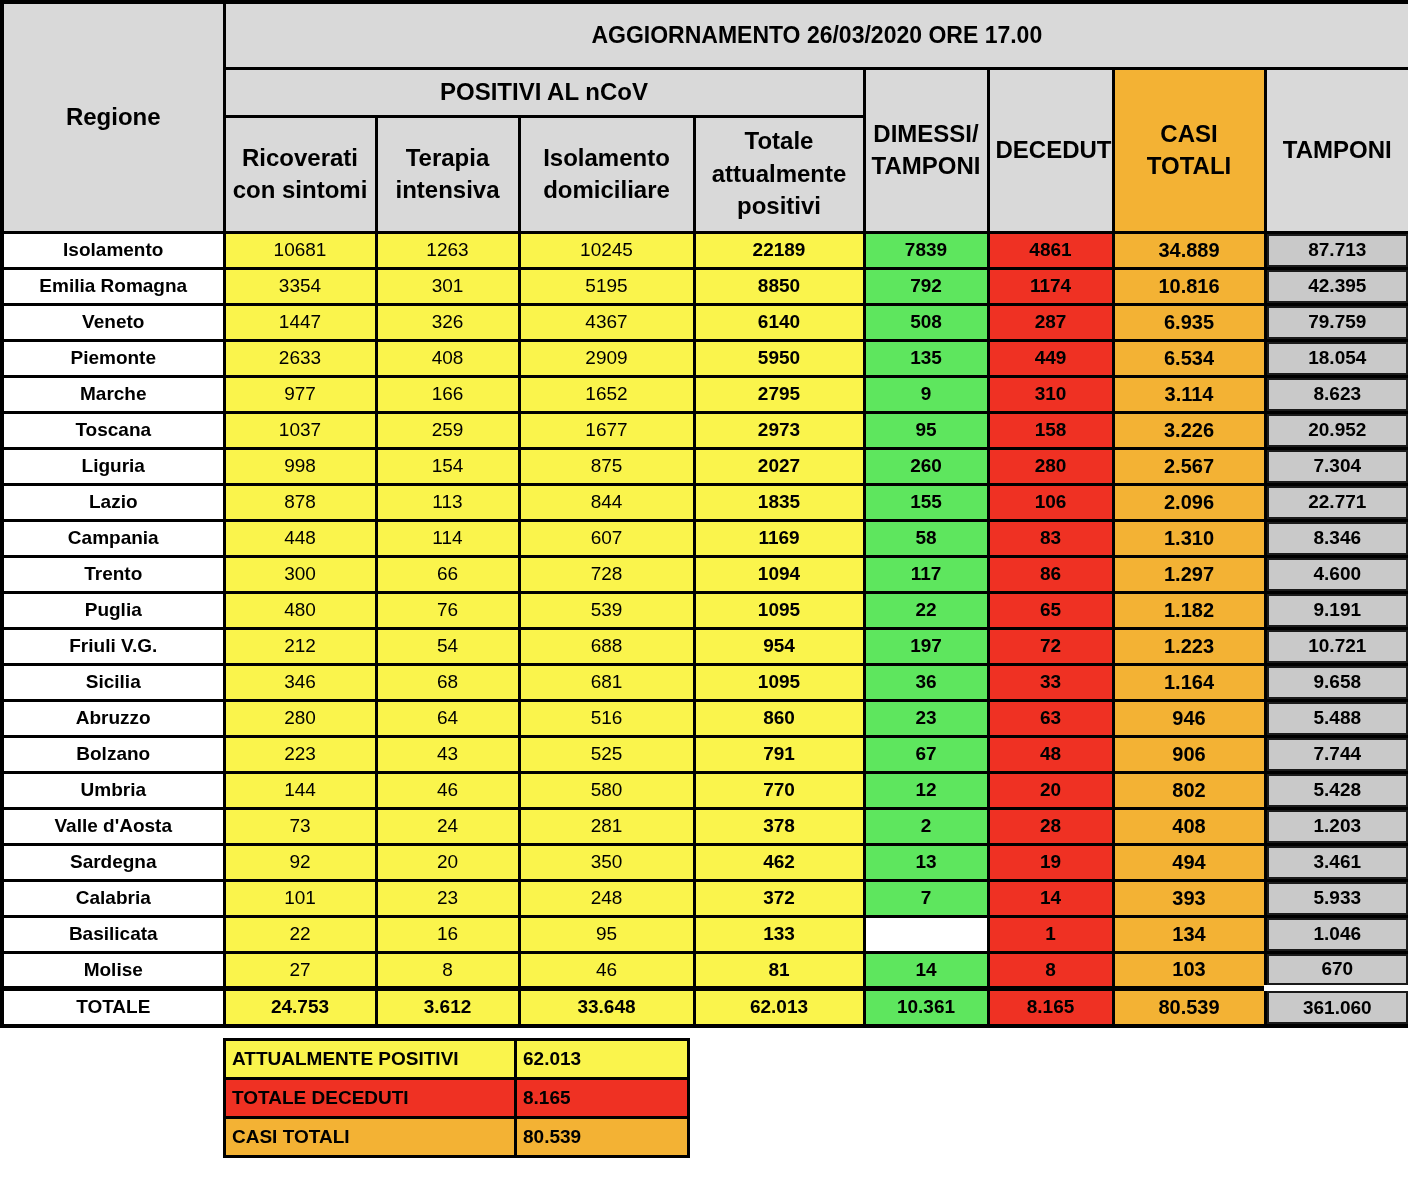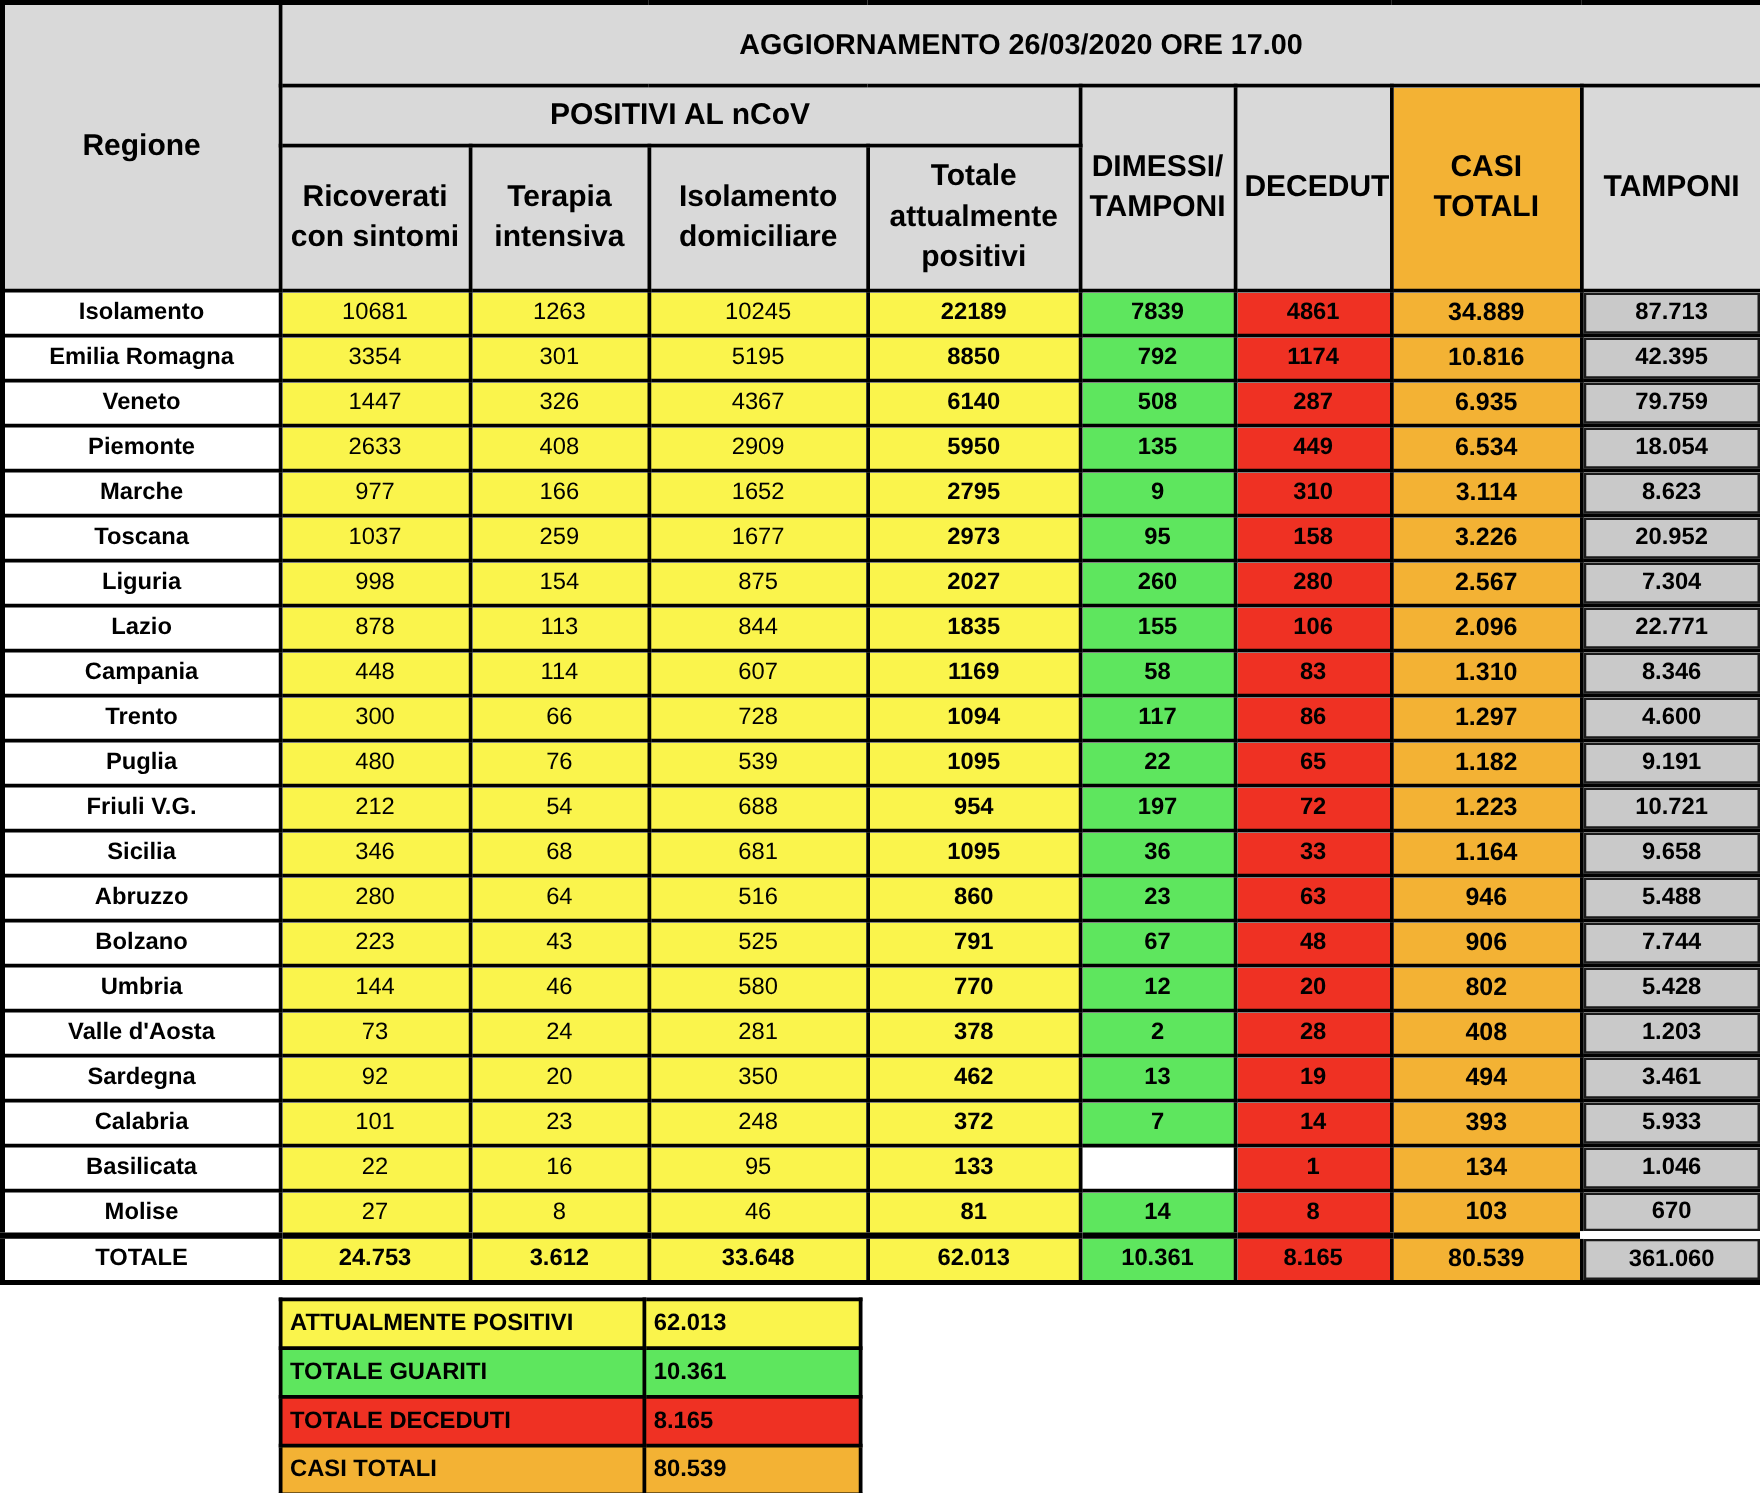--- a/index.html
+++ b/index.html
@@ -320,24 +320,20 @@
   <colgroup>
       <col style="width:291px">
       <col style="width:173px">
     </colgroup>
   <tbody id="legend-body">
       <tr>
         <td style="background: rgb(250, 244, 76);">ATTUALMENTE POSITIVI</td>
         <td style="background: rgb(250, 244, 76);">62.013</td>
       </tr>
       <tr>
-        <td style="background: rgb(94, 230, 94);">TOTALE GUARITI</td>
-        <td style="background: rgb(94, 230, 94);">10.361</td>
-      </tr>
-      <tr>
         <td style="background: rgb(239, 49, 35);">TOTALE DECEDUTI</td>
         <td style="background: rgb(239, 49, 35);">8.165</td>
       </tr>
       <tr>
         <td style="background: rgb(243, 178, 52);">CASI TOTALI</td>
         <td style="background: rgb(243, 178, 52);">80.539</td>
       </tr>
     </tbody>
 </table>
 

